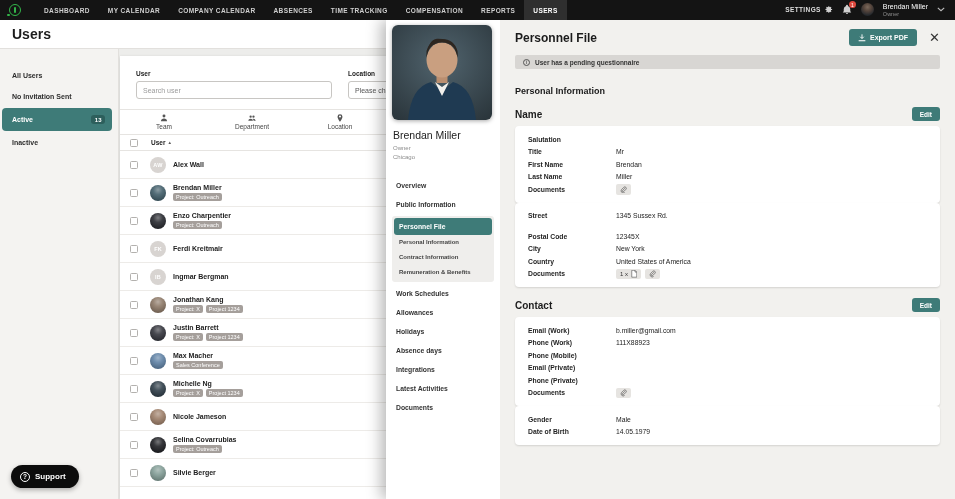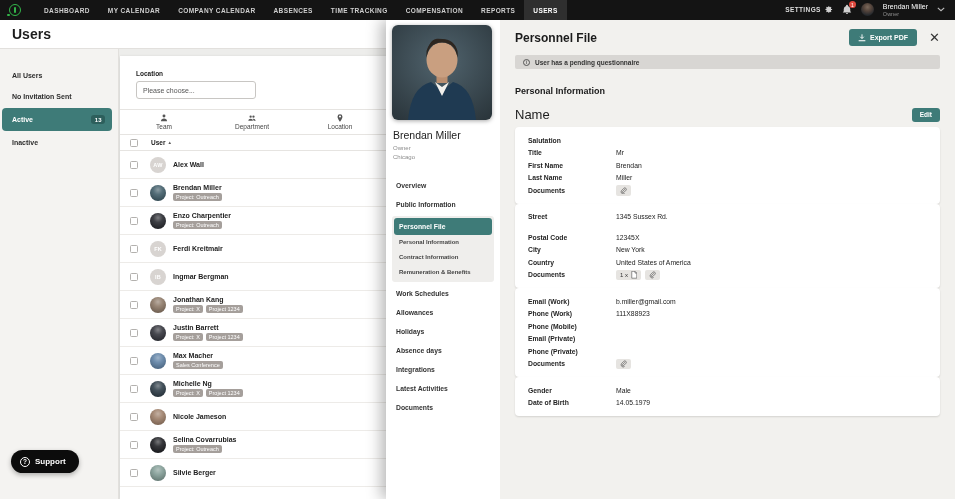--- a/index.html
+++ b/index.html
@@ -59,21 +59,21 @@
   .user-row { display:flex; align-items:center; height:28px; border-bottom:1px solid #edebe8; padding-left:10px; cursor:pointer; }
   .avatar { width:16px; height:16px; border-radius:50%; margin-left:12px; flex:none; display:flex; align-items:center; justify-content:center; }
   .avatar.init { background:#d8d4d1; color:#fff; font-size:5.5px; font-weight:bold; letter-spacing:.2px; }
   .avatar.photo { background-image:radial-gradient(circle at 50% 30%, rgba(255,255,255,.4) 0%, rgba(255,255,255,.12) 34%, rgba(0,0,0,.25) 90%); }
   .row-main { margin-left:7px; display:flex; flex-direction:column; justify-content:center; gap:1.5px; }
   .row-name { font-size:7px; font-weight:bold; color:#222; }
   .row-tags { display:flex; }
   .tag { background:#a59f9b; color:#fff; font-size:5.5px; padding:1px 3px; border-radius:2px; margin-right:3px; white-space:nowrap; }
 
   
-  .support-pill { position:absolute; left:11px; bottom:26px; height:23px; background:#0c0c0c; border-radius:13px; color:#fff; display:flex; align-items:center; gap:5px; padding:0 13px 0 9px; z-index:70; cursor:pointer; box-shadow:0 2px 5px rgba(0,0,0,.3); }
+  .support-pill { position:absolute; left:11px; bottom:11px; height:23px; background:#0c0c0c; border-radius:13px; color:#fff; display:flex; align-items:center; gap:5px; padding:0 13px 0 9px; z-index:70; cursor:pointer; box-shadow:0 2px 5px rgba(0,0,0,.3); }
   .q-circle { width:10px; height:10px; border:1px solid #fff; border-radius:50%; font-size:6.5px; display:flex; align-items:center; justify-content:center; font-weight:bold; }
   .support-label { font-size:8px; font-weight:bold; }
 
   
   .slideover { position:absolute; top:20px; left:386px; right:0; bottom:0; background:#fff; box-shadow:-5px 0 14px rgba(0,0,0,.28); z-index:50; display:flex; }
   .profile-col { width:114px; flex:none; padding:5px 6px; overflow:hidden; }
   .photo-frame { width:100px; height:95px; border-radius:6px; overflow:hidden; box-shadow:0 1px 4px rgba(0,0,0,.35); }
   .photo-frame svg { display:block; width:100%; height:100%; }
   .profile-name { font-size:10.5px; color:#222; margin:9px 1px 3px; }
   .profile-sub { font-size:6px; color:#8b8b8b; line-height:1.55; margin-left:1px; }
@@ -88,21 +88,21 @@
   .detail-header { display:flex; align-items:center; }
   .detail-title { font-size:12px; font-weight:bold; color:#1b1b1b; flex:1; }
   .export-btn { background:#3e7b78; color:#fff; font-size:7px; font-weight:bold; border-radius:3px; height:17px; display:flex; align-items:center; gap:4px; padding:0 9px; cursor:pointer; border:none; font-family:inherit; }
   .dl-icon { width:8px; height:8px; color:#fff; }
   .close-x { font-size:13px; color:#333; margin-left:12px; cursor:pointer; line-height:1; }
   .notice { background:#d8d6d3; border-radius:2px; height:14px; display:flex; align-items:center; gap:5px; padding:0 8px; margin-top:9px; }
   .info-circle { width:7px; height:7px; border:1px solid #555; border-radius:50%; color:#555; font-size:4.5px; display:flex; align-items:center; justify-content:center; font-weight:bold; flex:none; }
   .notice-text { font-size:6.5px; font-weight:bold; color:#333; }
   .panel-h1 { font-size:9px; font-weight:bold; color:#1b1b1b; margin:17px 0 2px; }
   .section-head { display:flex; justify-content:space-between; align-items:center; margin:11px 0 5px; }
-  .section-title { font-size:13px; font-weight:normal; color:#1d1d1d; }
+  .section-title { font-size:10px; font-weight:bold; color:#1d1d1d; }
   .edit-btn { background:#3e7b78; color:#fff; font-size:6.5px; font-weight:bold; border:none; border-radius:3px; padding:3.5px 8px; cursor:pointer; font-family:inherit; }
   .card { background:#fff; border-radius:4px; box-shadow:0 1px 2px rgba(0,0,0,.13); padding:7px 13px; }
   .frow { display:flex; align-items:center; min-height:12.5px; }
   .frow.gap-after { margin-bottom:8px; }
   .flabel { width:88px; flex:none; font-size:6.8px; font-weight:bold; color:#1f1f1f; }
   .fvalue { font-size:6.8px; color:#222; }
   .chips { display:flex; align-items:center; }
   .chip { background:#e6e4e1; border-radius:2px; padding:1.5px 4px; display:inline-flex; align-items:center; gap:2.5px; font-size:6px; color:#333; margin-right:4px; cursor:pointer; }
   .chip .cicon { width:6.5px; height:7.5px; color:#444; }
 </style>
@@ -167,20 +167,24 @@
       <span>Active</span>
       <span class="side-badge">13</span>
     </div>
     <div class="side-item">
       <span>Inactive</span>
     </div>
   </div>
 
 <div class="main-card">
   <div class="filters">
+    <div>
+      <div class="filter-label">User</div>
+      <input class="text-input" type="text" placeholder="Search user" style="">
+    </div>
     <div>
       <div class="filter-label">Location</div>
       <div class="select-box">Please choose...</div>
     </div>
   </div>
   <div class="group-tabs">
       <div class="group-tab">
         <span class="icon gicon">
           <svg viewBox="0 0 12 12">
             <circle cx="6" cy="3.1" r="2.2" fill="currentColor"></circle>
@@ -458,20 +462,24 @@
               <span class="chip">
                 <span class="icon cicon">
                   <svg viewBox="0 0 12 12">
                     <path d="M9 3.1 4.9 7.3a1.4 1.4 0 0 0 2 2l4.1-4.2a2.7 2.7 0 0 0-3.8-3.8L3 5.5a3.9 3.9 0 0 0 5.5 5.5" fill="none" stroke="currentColor" stroke-width="1.1"></path>
                   </svg>
                 </span>
               </span>
             </span>
           </div>
         </div>
+        <div class="section-head">
+          <span class="section-title">Contact</span>
+          <button class="edit-btn">Edit</button>
+        </div>
         <div class="card">
           <div class="frow">
             <span class="flabel">Email (Work)</span>
             <span class="fvalue">b.miller@gmail.com</span>
           </div>
           <div class="frow">
             <span class="flabel">Phone (Work)</span>
             <span class="fvalue">111X88923</span>
           </div>
           <div class="frow">

